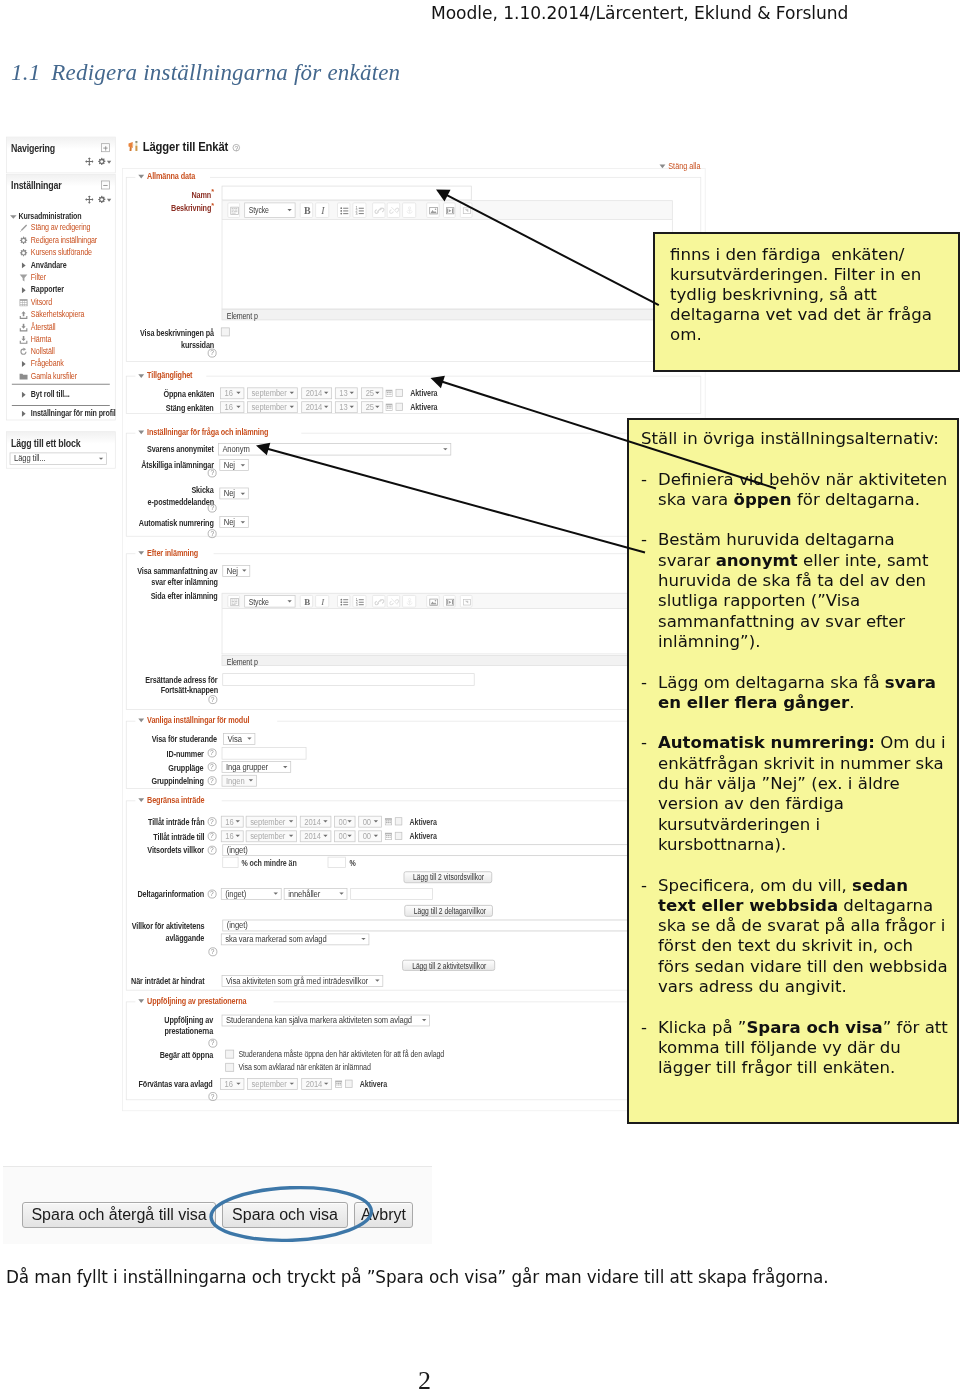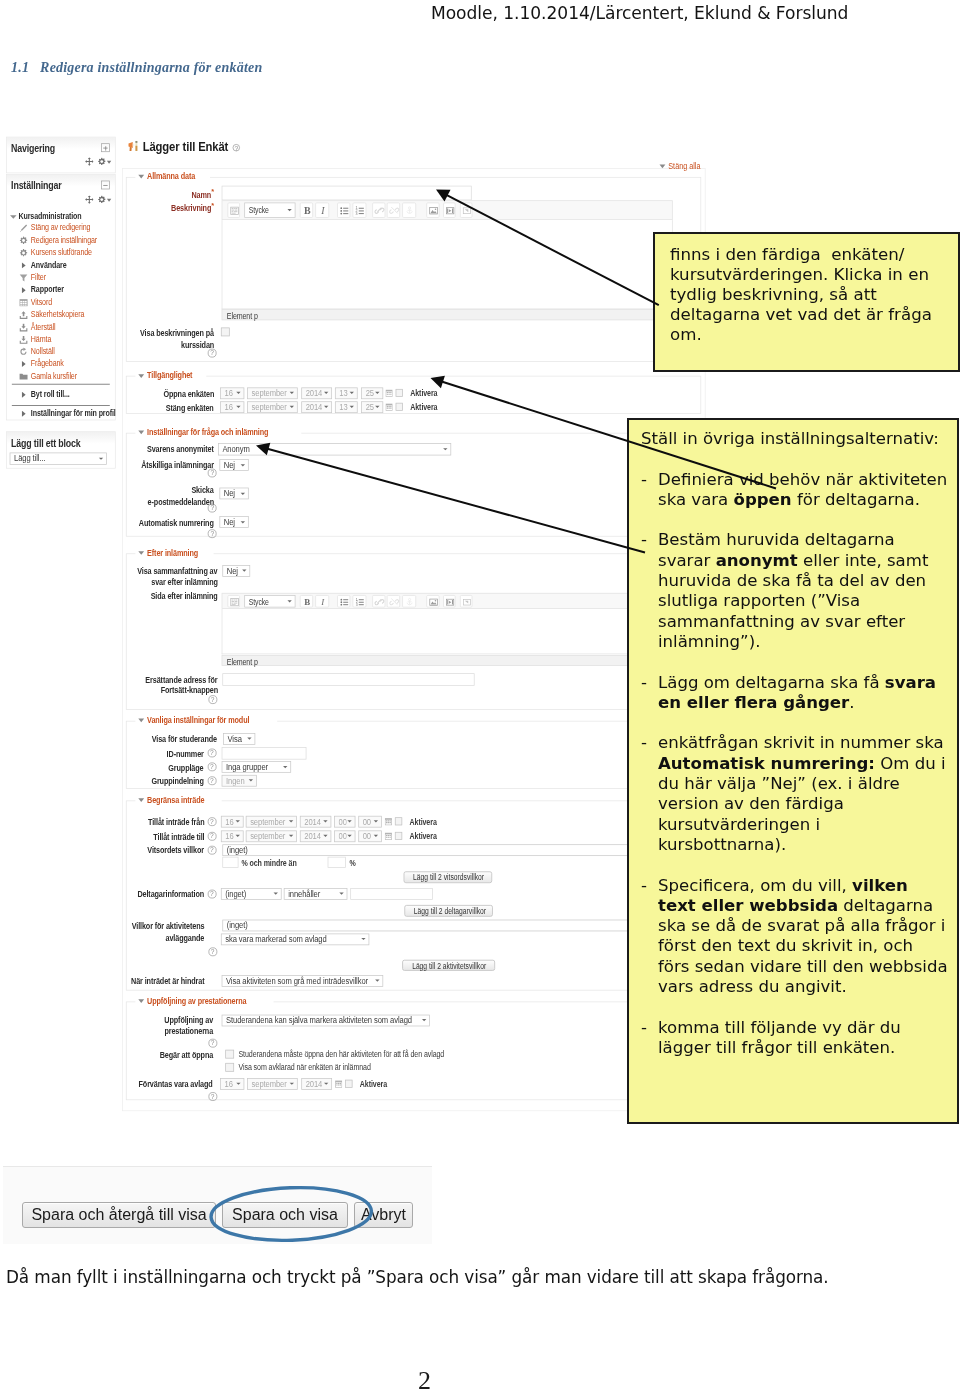--- a/index.html
+++ b/index.html
@@ -2,22 +2,22 @@
 <html><head>
 <meta charset="utf-8">
 <style>
   html,body{margin:0;padding:0;}
   body{width:960px;height:1392px;background:#fff;font-family:"DejaVu Sans",sans-serif;position:relative;overflow:hidden;}
   .page{position:absolute;left:3px;top:0;width:960px;height:1340px;}
 
   
   #hdr{position:absolute;left:428px;top:3px;font-family:"DejaVu Sans",sans-serif;font-weight:400;
        font-size:17.1px;color:#131313;letter-spacing:-0.05px;white-space:nowrap;}
-  #h11{position:absolute;left:8px;top:60px;font-family:"Liberation Serif",serif;font-weight:bold;font-style:italic;
-       font-size:14px;color:#44688e;letter-spacing:0.2px;white-space:nowrap;}
+  #h11{position:absolute;left:8px;top:60px;font-family:"Liberation Serif",serif;font-weight:normal;font-style:italic;
+       font-size:23px;color:#44688e;letter-spacing:0.2px;white-space:nowrap;}
   #h11 .num{margin-right:11px;}
   #footpara{position:absolute;left:3px;top:1267px;width:950px;font-family:"DejaVu Sans",sans-serif;
        font-size:16.85px;color:#151515;letter-spacing:-0.1px;white-space:nowrap;}
   #pagenum{position:absolute;left:415px;top:1366px;font-family:"Liberation Serif",serif;
        font-size:26px;color:#1a1a1a;}
 
   
   #shot{position:absolute;left:3px;top:136px;width:1305px;height:1398px;
         transform:scale(0.731);transform-origin:0 0;
         font-family:"Liberation Sans",sans-serif;font-size:11px;color:#3a3a3a;}
@@ -643,21 +643,21 @@
     <span data-name="calendar-icon" style="position:absolute;left:450.1px;top:1290.5px;"><svg width="10.2" height="12" viewBox="0 0 11 12">
           <rect x="0.3" y="0.8" width="10.4" height="10.4" fill="#b3b3b3"></rect>
           <rect x="1.2" y="3.2" width="8.6" height="7.2" fill="#fff"></rect>
           <path d="M1.9 4h2v1.7h-2z M4.5 4h2v1.7h-2z M7.1 4h2v1.7h-2z M1.9 6.5h2v1.7h-2z M4.5 6.5h2v1.7h-2z M7.1 6.5h2v1.7h-2z" fill="#b3b3b3"></path>
         </svg></span>
     <span class="chk" data-name="enable-checkbox" style="left:463.70000000000005px;top:1291.0px;width:10.5px;height:10.5px;"></span>
     <span class="tx" data-name="enable-label" style="left:484.3px;top:1290.0px;font-weight:bold;"><span>Aktivera</span></span>
   </div>
   <div class="callout co1" data-name="callout-1" style="left:650px;top:232px;width:307px;height:140px;padding:11px 0 0 15px;">
     <div class="co-line" data-name="callout-line"><span>finns i den färdiga  enkäten/</span></div>
-    <div class="co-line" data-name="callout-line"><span>kursutvärderingen. Klicka in en</span></div>
+    <div class="co-line" data-name="callout-line"><span>kursutvärderingen. Filter in en</span></div>
     <div class="co-line" data-name="callout-line"><span>tydlig beskrivning, så att</span></div>
     <div class="co-line" data-name="callout-line"><span>deltagarna vet vad det är fråga</span></div>
     <div class="co-line" data-name="callout-line"><span>om.</span></div>
   </div>
   <div class="callout co2" data-name="callout-2" style="left:624px;top:418px;width:332px;height:706px;padding:9px 0 0 12px;">
     <div class="para nobul" data-name="callout-paragraph">
       <div class="co-line" data-name="callout-line"><span data-name="callout-text">Ställ in övriga inställningsalternativ:</span></div>
     </div>
     <div class="co-line" data-name="callout-spacer">&nbsp;</div>
     <div class="para" data-name="callout-paragraph">
@@ -677,40 +677,41 @@
     </div>
     <div class="co-line" data-name="callout-spacer">&nbsp;</div>
     <div class="para" data-name="callout-paragraph">
       <span class="bul" data-name="bullet-dash">-</span>
       <div class="co-line" data-name="callout-line"><span data-name="callout-text">Lägg om deltagarna ska få </span><b data-name="callout-text">svara</b></div>
       <div class="co-line" data-name="callout-line"><b data-name="callout-text">en eller flera gånger</b><span data-name="callout-text">.</span></div>
     </div>
     <div class="co-line" data-name="callout-spacer">&nbsp;</div>
     <div class="para" data-name="callout-paragraph">
       <span class="bul" data-name="bullet-dash">-</span>
+      <div class="co-line" data-name="callout-line"><b data-name="callout-text">Automatisk numrering:</b><span data-name="callout-text"> Om du i</span></div>
       <div class="co-line" data-name="callout-line"><span data-name="callout-text">enkätfrågan skrivit in nummer ska</span></div>
-      <div class="co-line" data-name="callout-line"><b data-name="callout-text">Automatisk numrering:</b><span data-name="callout-text"> Om du i</span></div>
       <div class="co-line" data-name="callout-line"><span data-name="callout-text">du här välja ”Nej” (ex. i äldre</span></div>
       <div class="co-line" data-name="callout-line"><span data-name="callout-text">version av den färdiga</span></div>
       <div class="co-line" data-name="callout-line"><span data-name="callout-text">kursutvärderingen i</span></div>
       <div class="co-line" data-name="callout-line"><span data-name="callout-text">kursbottnarna).</span></div>
     </div>
     <div class="co-line" data-name="callout-spacer">&nbsp;</div>
     <div class="para" data-name="callout-paragraph">
       <span class="bul" data-name="bullet-dash">-</span>
-      <div class="co-line" data-name="callout-line"><span data-name="callout-text">Specificera, om du vill, </span><b data-name="callout-text">vilken</b></div>
+      <div class="co-line" data-name="callout-line"><span data-name="callout-text">Specificera, om du vill, </span><b data-name="callout-text">sedan</b></div>
       <div class="co-line" data-name="callout-line"><b data-name="callout-text">text eller webbsida</b><span data-name="callout-text"> deltagarna</span></div>
       <div class="co-line" data-name="callout-line"><span data-name="callout-text">ska se då de svarat på alla frågor i</span></div>
       <div class="co-line" data-name="callout-line"><span data-name="callout-text">först den text du skrivit in, och</span></div>
       <div class="co-line" data-name="callout-line"><span data-name="callout-text">förs sedan vidare till den webbsida</span></div>
       <div class="co-line" data-name="callout-line"><span data-name="callout-text">vars adress du angivit.</span></div>
     </div>
     <div class="co-line" data-name="callout-spacer">&nbsp;</div>
     <div class="para" data-name="callout-paragraph">
       <span class="bul" data-name="bullet-dash">-</span>
+      <div class="co-line" data-name="callout-line"><span data-name="callout-text">Klicka på ”</span><b data-name="callout-text">Spara och visa</b><span data-name="callout-text">” för att</span></div>
       <div class="co-line" data-name="callout-line"><span data-name="callout-text">komma till följande vy där du</span></div>
       <div class="co-line" data-name="callout-line"><span data-name="callout-text">lägger till frågor till enkäten.</span></div>
     </div>
   </div>
   <div id="btnshot" data-name="save-buttons-screenshot">
     <div class="bbtn" data-name="save-and-return-button" style="left:18.8px;top:35.3px;width:194.5px;height:25.7px;">
         <span>Spara och återgå till visa</span>
       </div>
     <div class="bbtn" data-name="save-and-display-button" style="left:219.4px;top:35.3px;width:125.2px;height:25.7px;">
         <span>Spara och visa</span>

